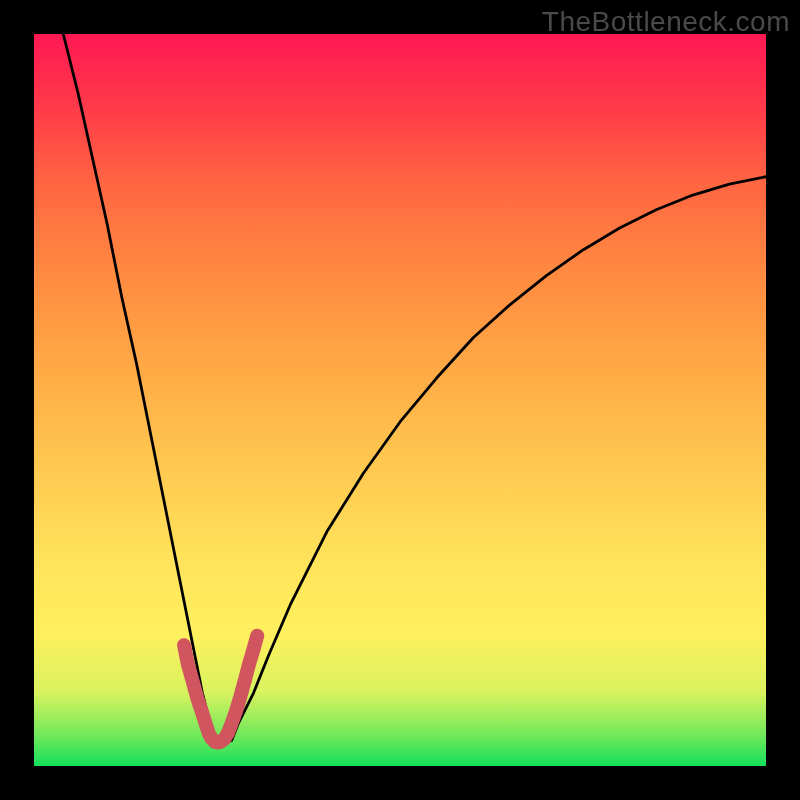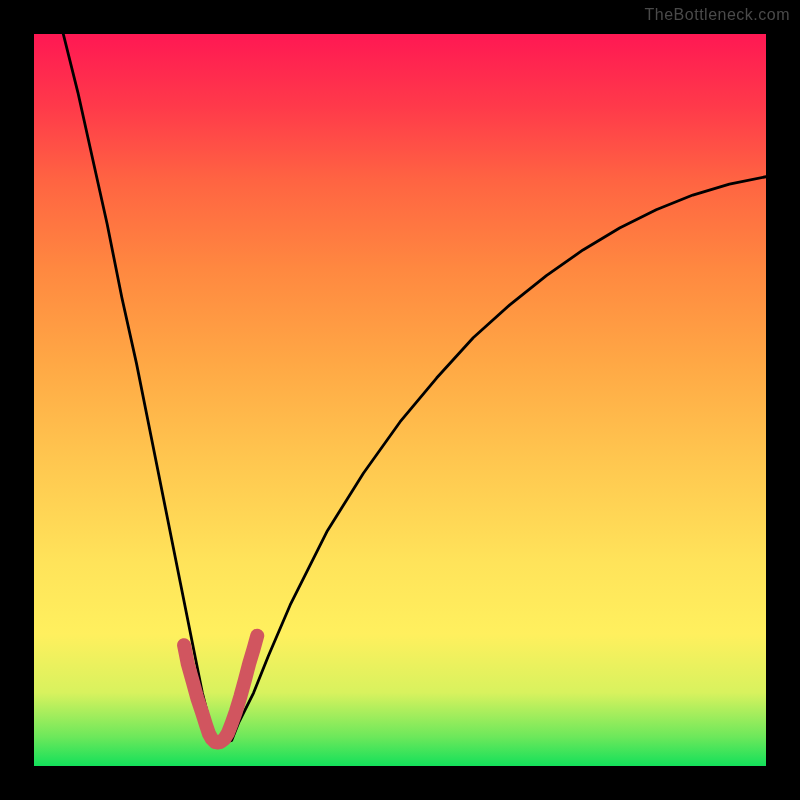--- a/index.html
+++ b/index.html
@@ -12,21 +12,21 @@
       #d8f25e 10%,
       #fff05e 18%,
       #ffe35a 28%,
       #ffc64f 42%,
       #ffa845 55%,
       #ff8840 68%,
       #ff6442 80%,
       #ff3a4a 90%,
       #ff1853 100%);
   }
-  .watermark{position:absolute;top:6px;right:10px;color:#4a4a4a;font-size:16px;font-weight:400;letter-spacing:0.5px}
+  .watermark{position:absolute;top:6px;right:10px;color:#4a4a4a;font-size:28px;font-weight:400;letter-spacing:0.5px}
   svg.curves{position:absolute;left:0;top:0;width:732px;height:732px}
 </style>
 </head>
 <body>
 
 <div class="frame">
   <div class="plot">
     <div class="grad"></div>
     <svg class="curves" viewBox="0 0 732 732" preserveAspectRatio="none">
       <path id="curve-path" fill="none" stroke="#000000" stroke-width="2.8" stroke-linecap="round" stroke-linejoin="round" d="M29.28 0.00 L43.92 58.56 L58.56 124.44 L73.20 190.32 L87.84 263.52 L102.48 329.40 L117.12 402.60 L131.76 475.80 L146.40 549.00 L161.04 622.20 L168.36 658.80 L175.68 688.08 L183.00 706.38 L190.32 708.58 L197.64 706.38 L204.96 688.08 L219.60 658.80 L234.24 622.20 L256.20 570.96 L292.80 497.76 L329.40 439.20 L366.00 387.96 L402.60 344.04 L439.20 303.78 L475.80 270.84 L512.40 241.56 L549.00 215.94 L585.60 193.98 L622.20 175.68 L658.80 161.04 L695.40 150.06 L732.00 142.74"></path>

